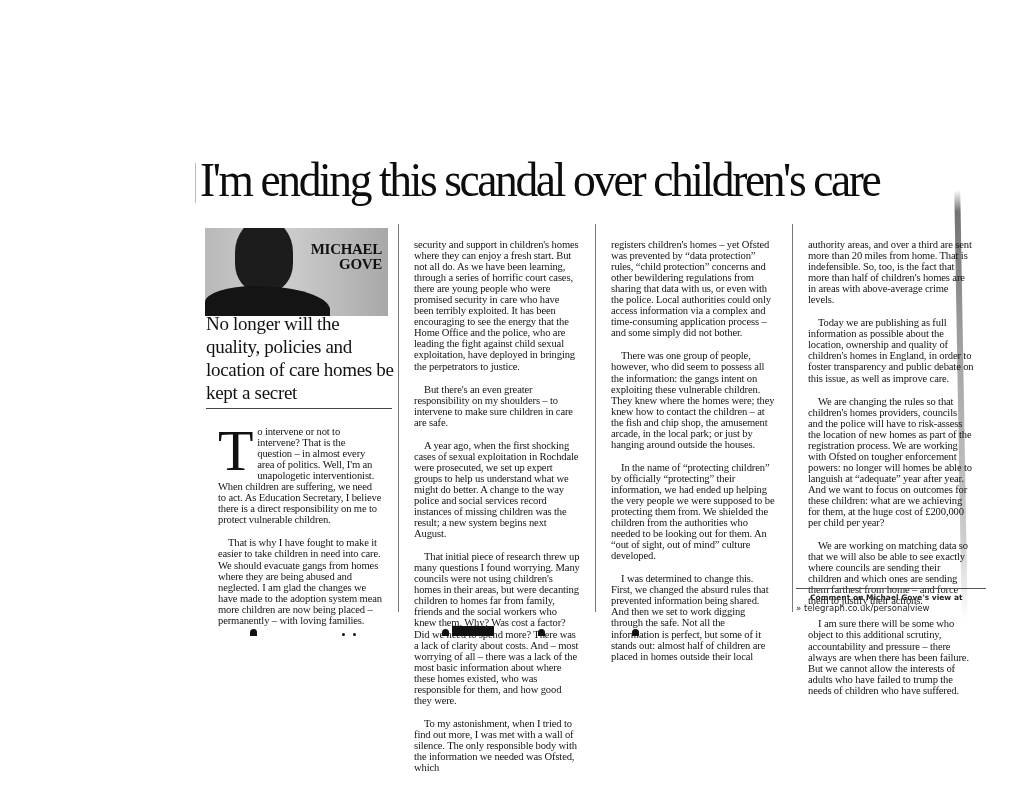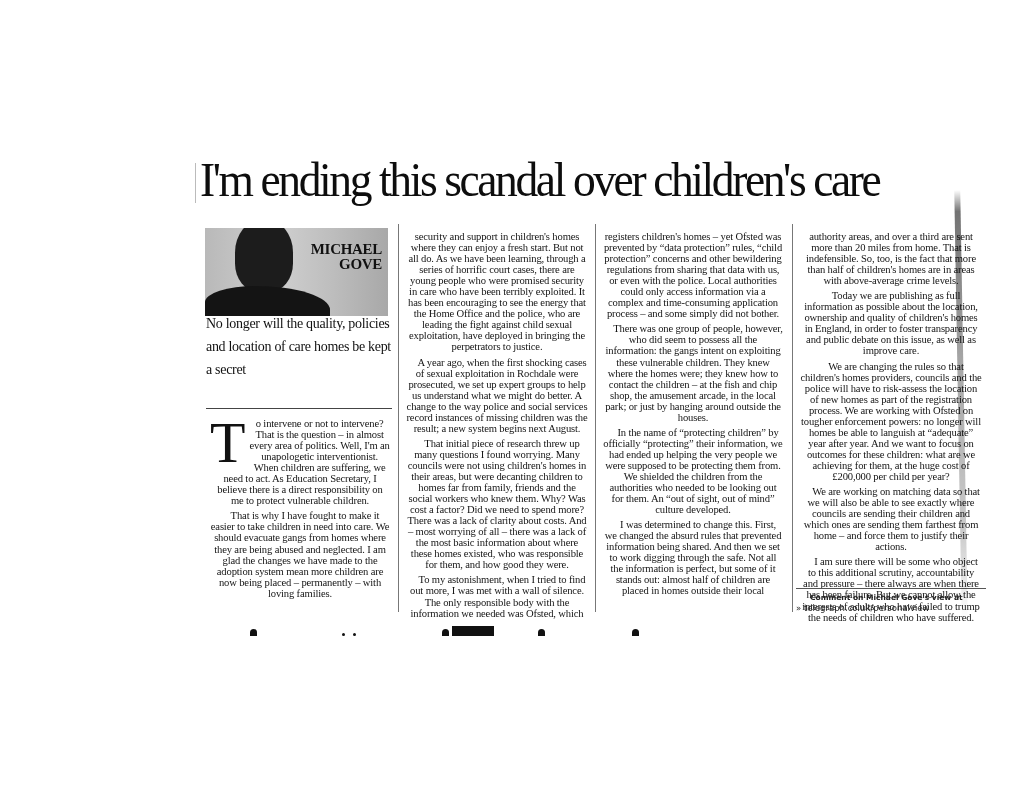--- a/index.html
+++ b/index.html
@@ -4,24 +4,24 @@
 <style>
   html, body { margin: 0; padding: 0; background: #ffffff; }
   body { width: 1024px; height: 789px; position: relative; overflow: hidden; font-family: "DejaVu Serif", serif; color: #111; }
   .page { position: absolute; left: 0; top: 0; width: 1024px; height: 789px; background: #fff; }
   .vrule-left { position: absolute; left: 195px; top: 163px; width: 1px; height: 40px; background: #bbb; }
   .headline { position: absolute; left: 200px; top: 150px; width: 760px; height: 60px; font-family: "Liberation Serif", serif; font-size: 49px; letter-spacing: -2.6px; line-height: 60px; color: #0d0d0d; white-space: nowrap; transform: scaleX(0.93); transform-origin: left center; }
   .photo { position: absolute; left: 205px; top: 228px; width: 183px; height: 88px; background: linear-gradient(90deg, #b9b9b9 0%, #cfcfcf 40%, #bdbdbd 70%, #a8a8a8 100%); overflow: hidden; }
   .photo .head { position: absolute; left: 30px; top: -8px; width: 58px; height: 72px; border-radius: 45% 45% 40% 40%; background: #1c1c1c; }
   .photo .shoulders { position: absolute; left: 0; top: 58px; width: 125px; height: 40px; border-radius: 40% 60% 0 0; background: #141414; }
   .photo .byline { position: absolute; right: 6px; top: 14px; font-family: "Liberation Serif", serif; font-weight: bold; font-size: 15px; line-height: 15px; text-align: right; color: #111; letter-spacing: -0.3px; }
-  .standfirst { position: absolute; left: 206px; top: 312px; width: 190px; font-family: "Liberation Serif", serif; font-size: 14px; line-height: 23px; color: #111; letter-spacing: -0.3px; }
+  .standfirst { position: absolute; left: 206px; top: 312px; width: 190px; font-family: "Liberation Serif", serif; font-size: 19px; line-height: 23px; color: #111; letter-spacing: -0.3px; }
   .hr-left { position: absolute; left: 206px; top: 408px; width: 186px; height: 1px; background: #444; }
   .col { position: absolute; font-family: "Liberation Serif", serif; font-size: 10.6px; line-height: 11.05px; color: #141414; letter-spacing: -0.15px; }
-  .col p { margin: 4px; text-indent: 10px; text-align: center; }
+  .col p { margin: 12px; text-indent: 10px; }
   .col p.noindent { text-indent: 0; }
   .col1 { left: 206px; top: 414px; width: 188px; }
   .col2 { left: 402px; top: 227px; width: 190px; }
   .col3 { left: 599px; top: 227px; width: 188px; }
   .col4 { left: 796px; top: 227px; width: 190px; }
   .colrule { position: absolute; width: 1px; background: #777; }
   .dropcap { float: left; font-family: "Liberation Serif", serif; font-size: 58px; line-height: 46px; margin: 2px 4px -2px 0; color: #111; }
   .footer-rule { position: absolute; left: 796px; top: 588px; width: 190px; height: 1px; background: #555; }
   .footer-label { position: absolute; left: 796px; top: 593px; font-family: "DejaVu Sans", sans-serif; font-weight: bold; font-size: 7.5px; color: #222; margin-left: 14px; }
   .footer-link { position: absolute; left: 796px; top: 603px; font-family: "DejaVu Sans", sans-serif; font-size: 8.5px; color: #222; }
@@ -53,20 +53,21 @@
   <div class="hr-left"></div>
 
   <div class="col col1">
     <p class="noindent"><span class="dropcap">T</span><span>o intervene or not to intervene? That is the question – in almost every area of politics. Well, I'm an unapologetic interventionist. When children are suffering, we need to act. As Education Secretary, I believe there is a direct responsibility on me to protect vulnerable children.</span></p>
     <p>That is why I have fought to make it easier to take children in need into care. We should evacuate gangs from homes where they are being abused and neglected. I am glad the changes we have made to the adoption system mean more children are now being placed – permanently – with loving families.</p>
   </div>
 
   <div class="colrule" style="left:398px; top:224px; height:388px;"></div>
   <div class="col col2">
     <p class="noindent">security and support in children's homes where they can enjoy a fresh start. But not all do. As we have been learning, through a series of horrific court cases, there are young people who were promised security in care who have been terribly exploited. It has been encouraging to see the energy that the Home Office and the police, who are leading the fight against child sexual exploitation, have deployed in bringing the perpetrators to justice.</p>
+    <p>But there's an even greater responsibility on my shoulders – to intervene to make sure children in care are safe.</p>
     <p>A year ago, when the first shocking cases of sexual exploitation in Rochdale were prosecuted, we set up expert groups to help us understand what we might do better. A change to the way police and social services record instances of missing children was the result; a new system begins next August.</p>
     <p>That initial piece of research threw up many questions I found worrying. Many councils were not using children's homes in their areas, but were decanting children to homes far from family, friends and the social workers who knew them. Why? Was cost a factor? Did we need to spend more? There was a lack of clarity about costs. And – most worrying of all – there was a lack of the most basic information about where these homes existed, who was responsible for them, and how good they were.</p>
     <p>To my astonishment, when I tried to find out more, I was met with a wall of silence. The only responsible body with the information we needed was Ofsted, which</p>
   </div>
 
   <div class="colrule" style="left:595px; top:224px; height:388px;"></div>
   <div class="col col3">
     <p class="noindent">registers children's homes – yet Ofsted was prevented by “data protection” rules, “child protection” concerns and other bewildering regulations from sharing that data with us, or even with the police. Local authorities could only access information via a complex and time-consuming application process – and some simply did not bother.</p>
     <p>There was one group of people, however, who did seem to possess all the information: the gangs intent on exploiting these vulnerable children. They knew where the homes were; they knew how to contact the children – at the fish and chip shop, the amusement arcade, in the local park; or just by hanging around outside the houses.</p>
     <p>In the name of “protecting children” by officially “protecting” their information, we had ended up helping the very people we were supposed to be protecting them from. We shielded the children from the authorities who needed to be looking out for them. An “out of sight, out of mind” culture developed.</p>

